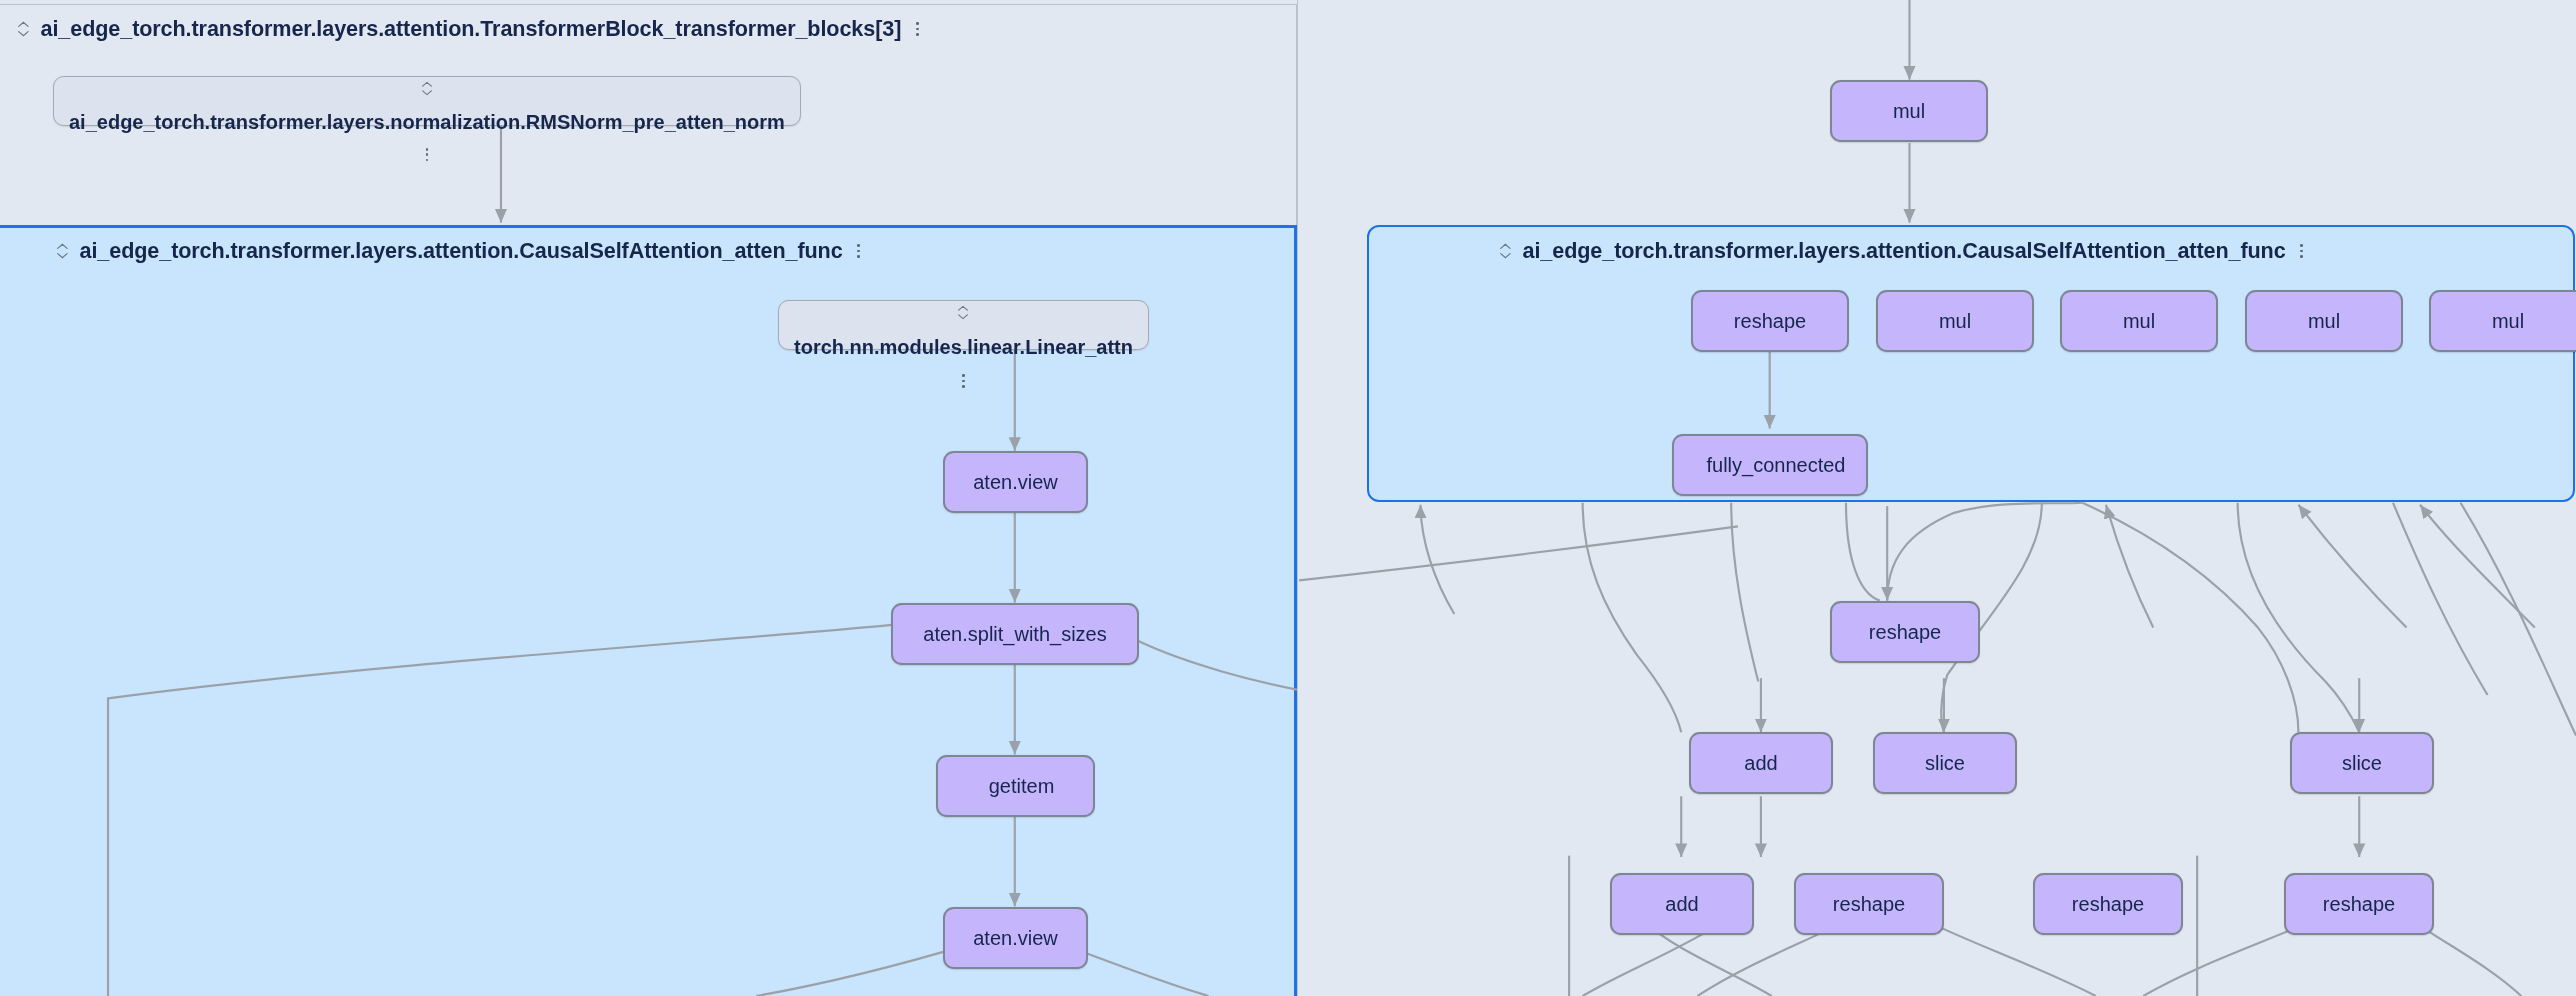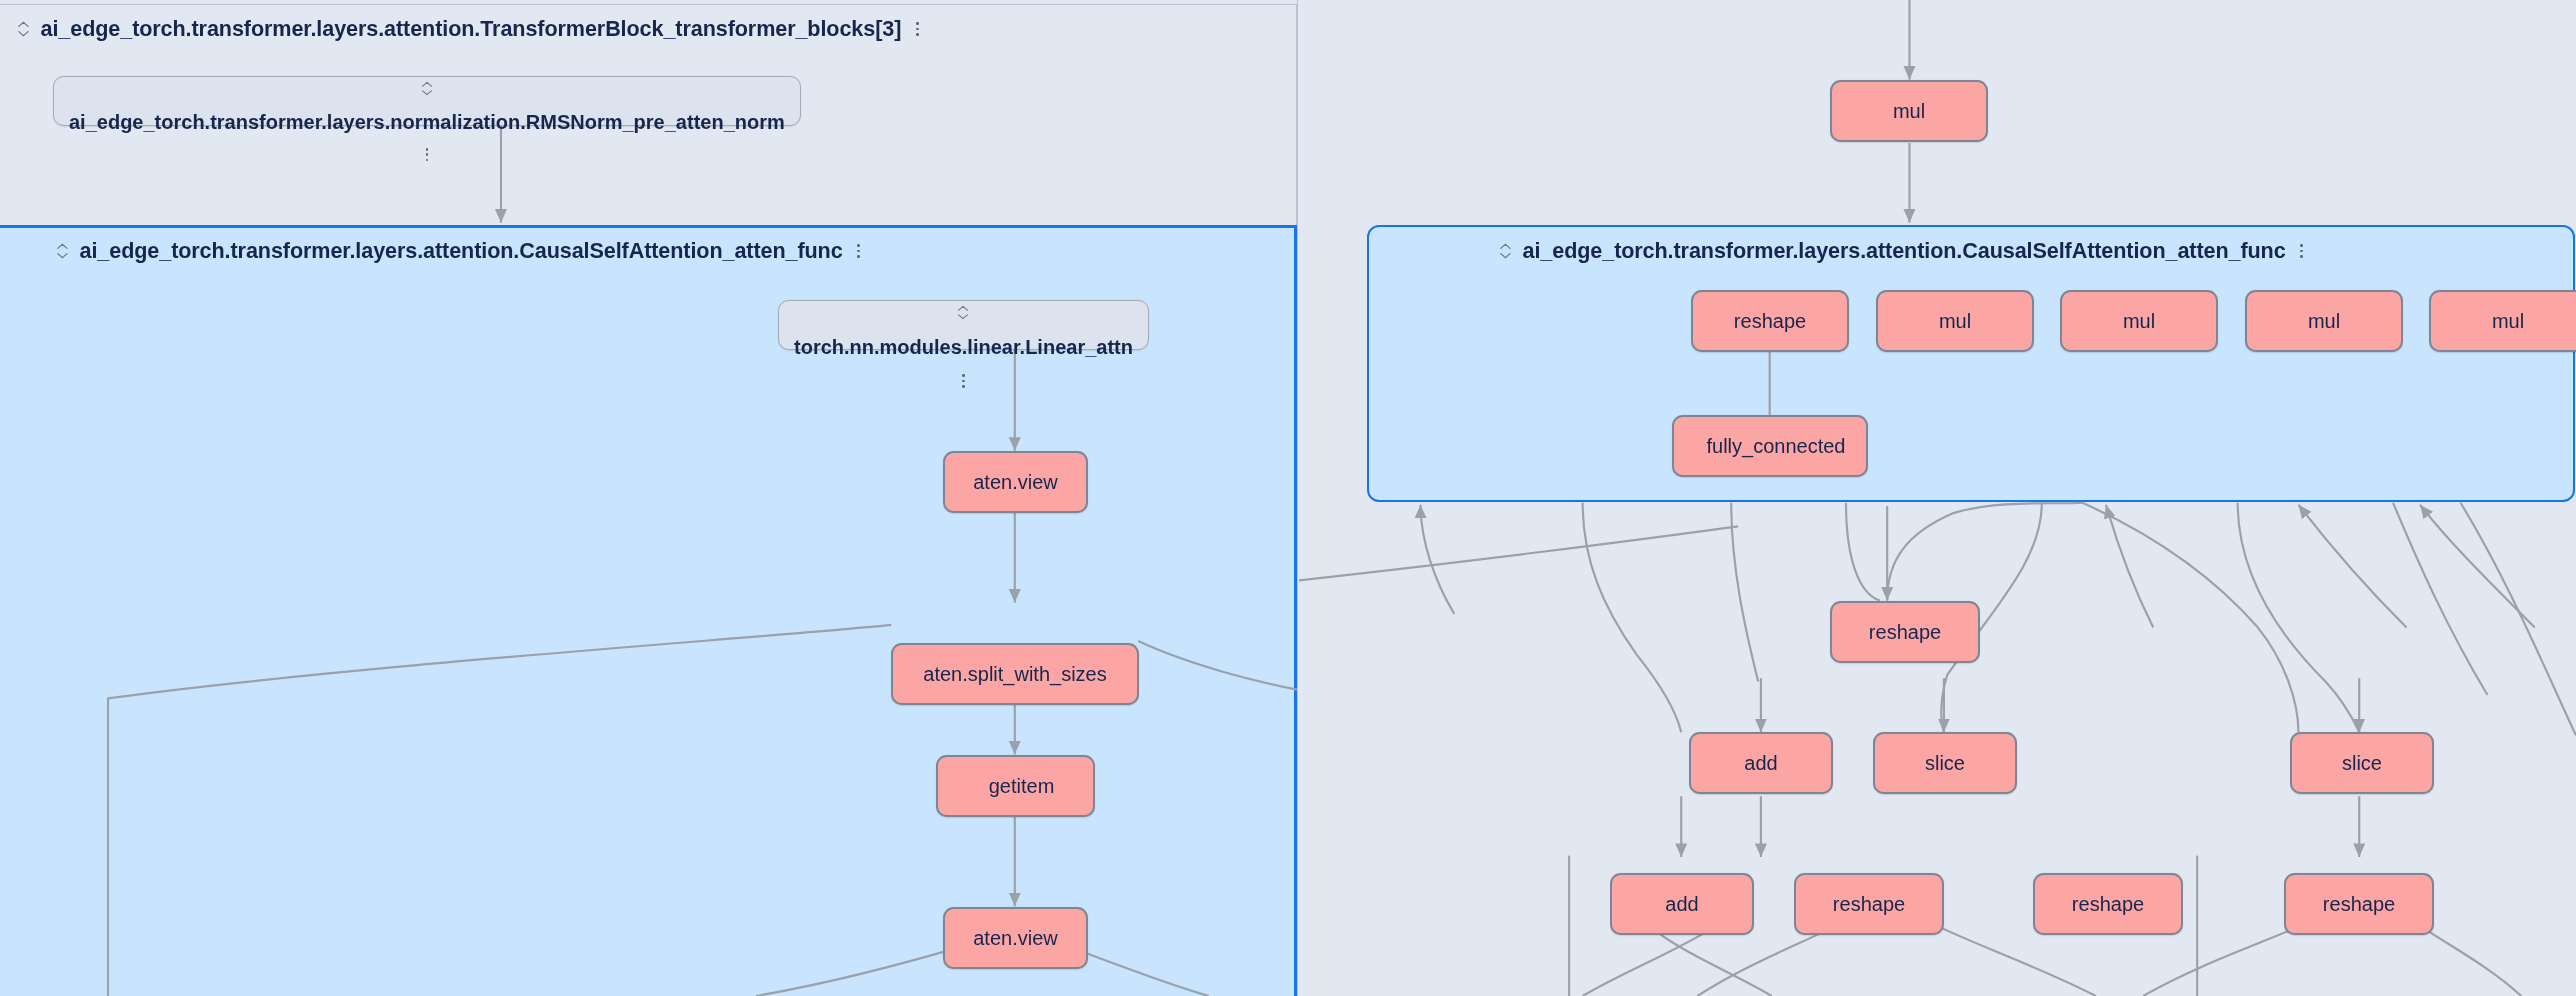--- a/index.html
+++ b/index.html
@@ -78,21 +78,21 @@
     font-weight:700;
     white-space:nowrap;
     box-shadow:0 0.7px 1.4px rgba(0,0,0,.10);
     flex-direction:column;
   }
 
   
   .node{
     position:absolute;
     display:flex;align-items:center;justify-content:center;
-    background:#fca5a5;
+    background:#c4b5fd;
     border:2px solid #7d8794;
     border-radius:10.8px;
     box-sizing:border-box;
     color:#16264c;
     font-weight:400;
     white-space:nowrap;
     box-shadow:0 0.7px 1.4px rgba(0,0,0,.12);
   }
 </style>
 </head>
@@ -192,21 +192,21 @@
           <i></i>
           <i></i>
           <i></i>
         </span>
     </div>
 
     <div class="node" style="left:943px;top:451px;width:145px;height:62px;font-size:20px;">
       <span>aten.view</span>
     </div>
 
-    <div class="node" style="left:891px;top:603px;width:248px;height:62px;font-size:20px;margin-top:40px;">
+    <div class="node" style="left:891px;top:603px;width:248px;height:62px;font-size:20px;">
       <span>aten.split_with_sizes</span>
     </div>
 
     <div class="node" style="left:936px;top:755px;width:159px;height:62px;font-size:20px;padding-left:12px;">
       <span>getitem</span>
     </div>
 
     <div class="node" style="left:943px;top:907px;width:145px;height:62px;font-size:20px;">
       <span>aten.view</span>
     </div>
@@ -302,21 +302,21 @@
     <div class="node" style="left:761px;top:290px;width:158px;height:62px;font-size:20px;">
       <span>mul</span>
     </div>
     <div class="node" style="left:946px;top:290px;width:158px;height:62px;font-size:20px;">
       <span>mul</span>
     </div>
     <div class="node" style="left:1130px;top:290px;width:158px;height:62px;font-size:20px;">
       <span>mul</span>
     </div>
 
-    <div class="node" style="left:373px;top:415px;width:196px;height:62px;font-size:20px;padding-left:12px;">
+    <div class="node" style="left:373px;top:434px;width:196px;height:62px;font-size:20px;padding-left:12px;">
       <span>fully_connected</span>
     </div>
 
     <div class="node" style="left:531px;top:601px;width:150px;height:62px;font-size:20px;">
       <span>reshape</span>
     </div>
 
     <div class="node" style="left:390px;top:732px;width:144px;height:62px;font-size:20px;">
       <span>add</span>
     </div>

